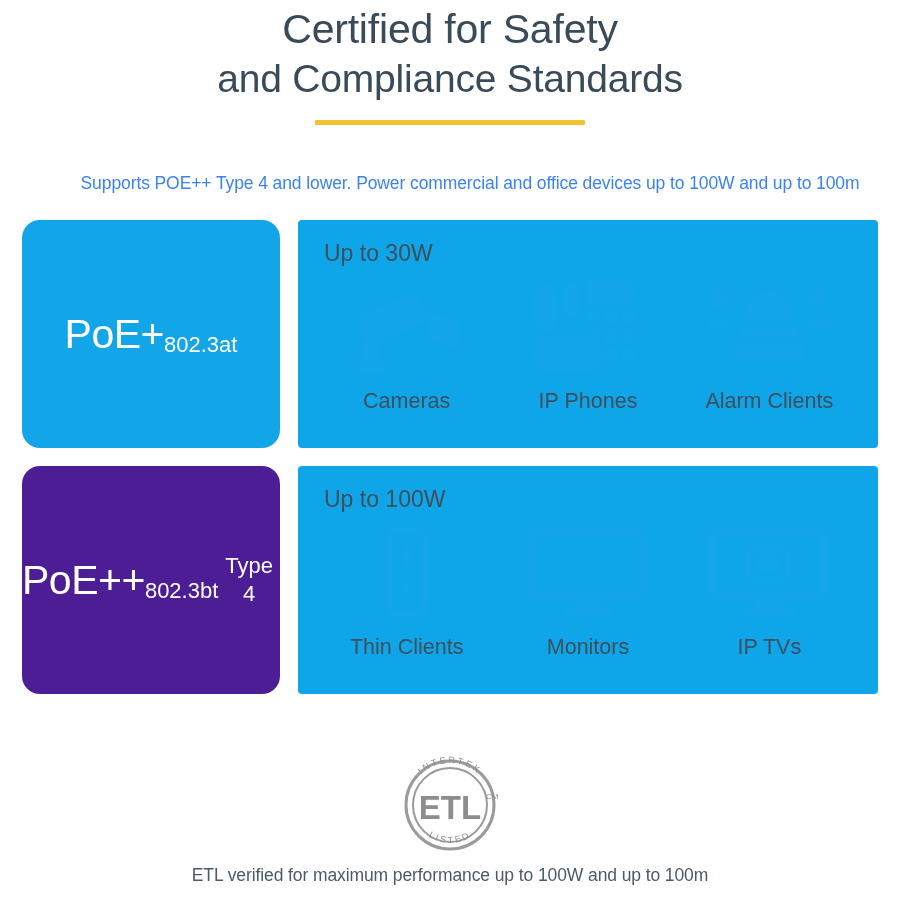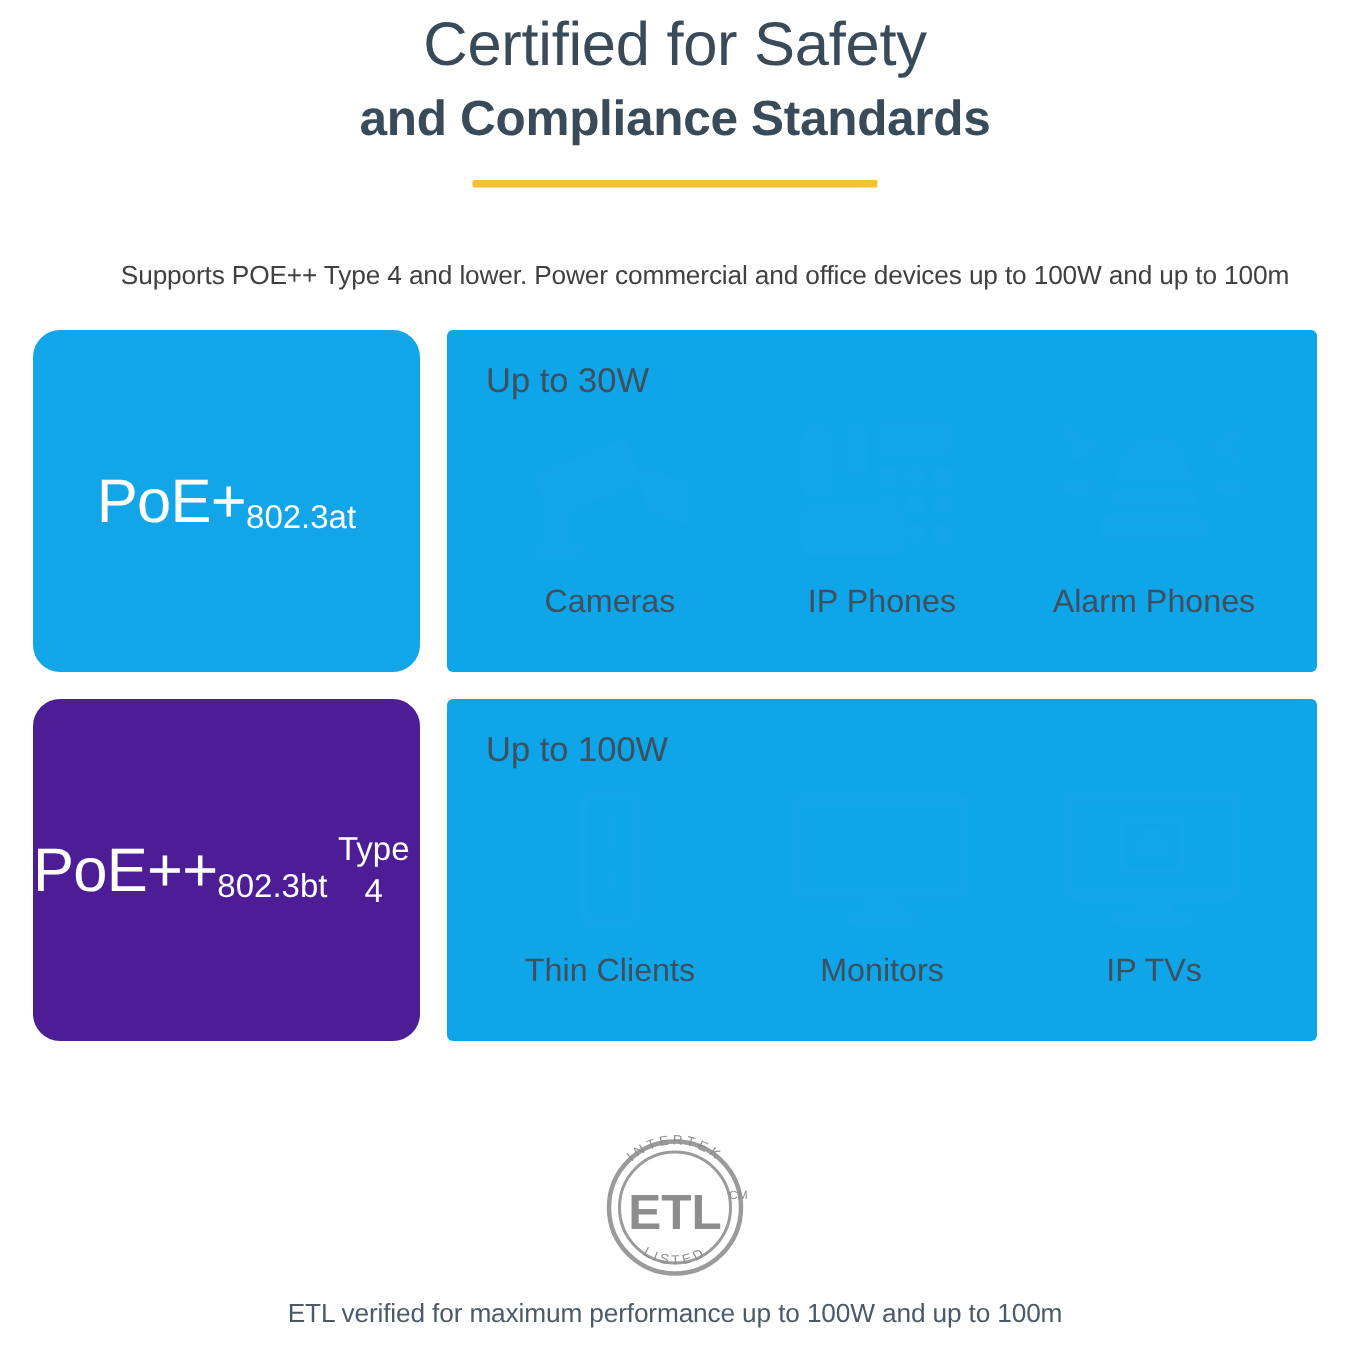--- a/index.html
+++ b/index.html
@@ -27,37 +27,36 @@
     text-align: center;
   }
   .title-line {
     font-size: 41px;
     line-height: 50px;
     color: #394a59;
     font-weight: 400;
     letter-spacing: -0.2px;
   }
   .title-line.second {
-    font-size: 33px;
-    font-weight: bold;
+    font-size: 39px;
   }
   .accent-rule {
     width: 270px;
     height: 5px;
     background: #f2c230;
     margin: 16px auto 0 auto;
     border-radius: 1px;
   }
 
   
   .subtitle {
     margin-top: 48px;
     text-align: center;
     font-size: 17.5px;
-    color: #404040;
+    color: #3b82f6;
     letter-spacing: -0.1px;
     padding-left: 40px;
   }
 
   
   .rows {
     margin-top: 26px;
     padding: 0 22px;
     box-sizing: border-box;
   }
@@ -222,21 +221,21 @@
                   <rect x="30" y="66" width="70" height="16" rx="3"></rect>
                   <rect x="6" y="20" width="22" height="8" rx="4" transform="rotate(-28 17 24)"></rect>
                   <rect x="2" y="44" width="24" height="8" rx="4"></rect>
                   <rect x="8" y="4" width="8" height="20" rx="4" transform="rotate(-52 12 14)"></rect>
                   <rect x="102" y="20" width="22" height="8" rx="4" transform="rotate(28 113 24)"></rect>
                   <rect x="104" y="44" width="24" height="8" rx="4"></rect>
                   <rect x="114" y="4" width="8" height="20" rx="4" transform="rotate(52 118 14)"></rect>
                 </g>
               </svg>
             </div>
-            <div class="item-label">Alarm Phones</div>
+            <div class="item-label">Alarm Clients</div>
           </div>
 
         </div>
       </div>
     </div>
 
     <div class="row">
       <div class="badge poe-plusplus">
         <div class="badge-title">PoE++</div>
         <div class="badge-sub">802.3bt</div>

